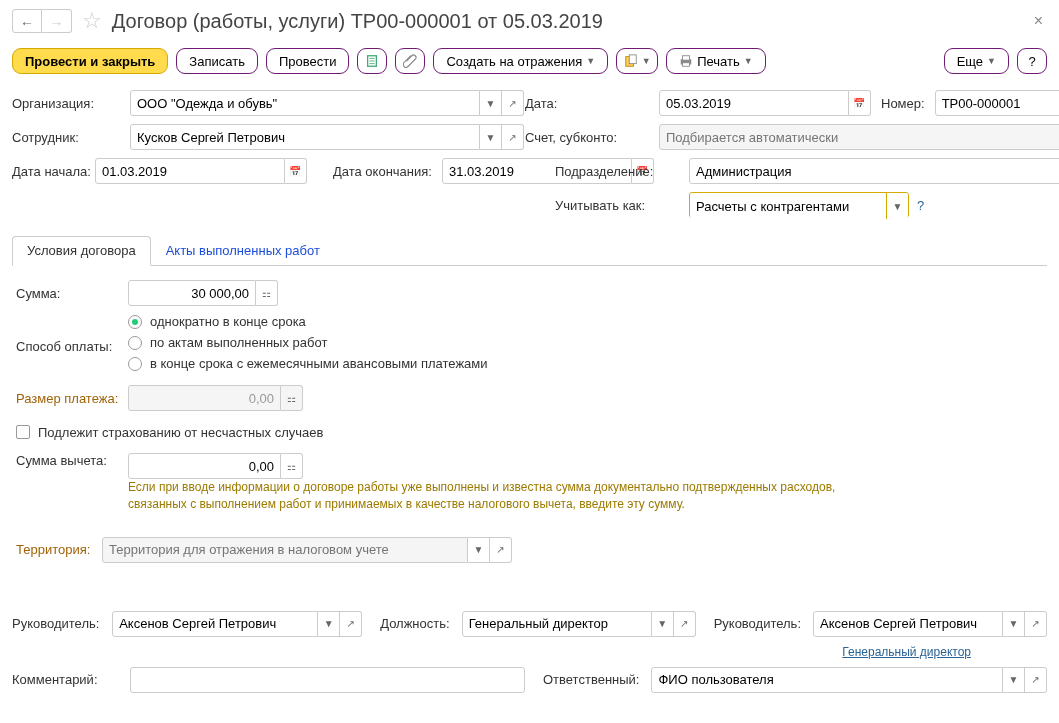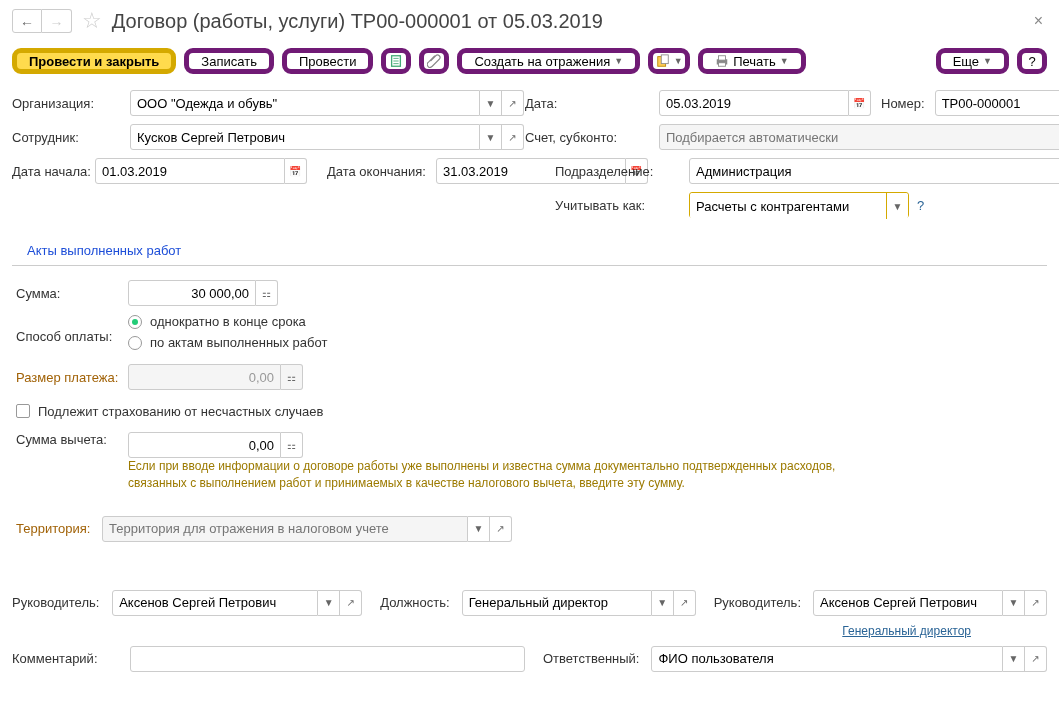--- a/index.html
+++ b/index.html
@@ -5,21 +5,21 @@
 * { box-sizing: border-box; margin: 0; padding: 0; font-family: Arial, sans-serif; }
 body { background: #fff; font-size: 13px; color: #333; padding: 8px 12px; width: 1059px; }
 .header-row { display: flex; align-items: center; margin-bottom: 14px; }
 .nav-btn { width: 30px; height: 24px; border: 1px solid #ccc; background: #fff; display: inline-flex; align-items: center; justify-content: center; cursor: pointer; font-size: 14px; color: #666; }
 .nav-btn:first-child { border-radius: 3px 0 0 3px; }
 .nav-btn:last-of-type { border-radius: 0 3px 3px 0; border-left: none; }
 .star { margin: 0 10px; font-size: 22px; color: #ccc; }
 .title { font-size: 20px; color: #444; flex: 1; }
 .close-x { font-size: 16px; color: #888; cursor: pointer; padding: 4px; }
 .toolbar { display: flex; align-items: center; gap: 8px; margin-bottom: 16px; }
-.btn { height: 26px; padding: 0 12px; border: 5px solid #701a75; background: #fff; border-radius: 9px; cursor: pointer; font-size: 13px; display: inline-flex; align-items: center; gap: 4px; }
+.btn { height: 26px; padding: 0 12px; border: 1px solid #701a75; background: #fff; border-radius: 9px; cursor: pointer; font-size: 13px; display: inline-flex; align-items: center; gap: 4px; }
 .btn-primary { background: #ffdb4d; border-color: #d4a900; font-weight: bold; }
 .btn-icon { width: 30px; padding: 0; justify-content: center; }
 .btn .caret { font-size: 9px; color: #666; }
 .spacer { flex: 1; }
 .form-grid { display: grid; grid-template-columns: 512px 1fr; gap: 0 1px; }
 .form-row { display: flex; align-items: center; margin-bottom: 8px; min-height: 26px; }
 .label { font-size: 13px; color: #333; margin-right: 4px; white-space: nowrap; }
 .label-dim { color: #a16207; }
 .input-wrap { display: flex; flex: 1; height: 26px; }
 .input { border: 1px solid #ccc; border-radius: 3px 0 0 3px; padding: 0 6px; height: 26px; font-size: 13px; flex: 1; background: #fff; }
@@ -115,21 +115,21 @@
         <button class="mini-btn">▼</button>
         <button class="mini-btn">↗</button>
       </div>
     </div>
     <div class="form-row">
       <span class="label" style="width:114px">Дата начала:</span>
       <div class="input-wrap" style="flex:0 0 120px">
         <input class="input" value="01.03.2019" style="">
         <button class="mini-btn">📅</button>
       </div>
-      <span class="label" style="margin-left:20px">Дата окончания:</span>
+      <span class="label" style="margin-left:26px">Дата окончания:</span>
       <div class="input-wrap" style="flex:0 0 120px;margin-left:6px">
         <input class="input" value="31.03.2019" style="">
         <button class="mini-btn">📅</button>
       </div>
     </div>
   </div>
   <div>
     <div class="form-row">
       <span class="label" style="width:130px">Дата:</span>
       <div class="input-wrap" style="flex:0 0 112px">
@@ -158,20 +158,21 @@
       <div class="input-wrap highlight-box" style="flex:0 0 220px;border-radius:3px">
         <input class="input" style="border: none;" value="Расчеты с контрагентами">
         <button class="mini-btn" style="border:none;border-left:1px solid #d4a900">▼</button>
       </div>
       <span style="margin-left:8px;color:#2a6496;cursor:pointer">?</span>
     </div>
   </div>
 </div>
 
 <div class="tabs">
+  <div class="tab active">Условия договора</div>
   <div class="tab">Акты выполненных работ</div>
 </div>
 
 <div class="tab-body">
   <div class="form-row">
     <span class="label" style="width:108px">Сумма:</span>
     <div class="input-wrap" style="flex:0 0 150px">
       <input class="input num-input" value="30 000,00" style="">
       <button class="mini-btn">⚏</button>
     </div>
@@ -180,20 +181,24 @@
     <span class="label" style="width:108px;padding-top:2px">Способ оплаты:</span>
     <div>
       <div class="radio-row">
           <span class="radio checked"></span>
           <span>однократно в конце срока</span>
         </div>
       <div class="radio-row">
           <span class="radio"></span>
           <span>по актам выполненных работ</span>
         </div>
+      <div class="radio-row">
+          <span class="radio"></span>
+          <span>в конце срока с ежемесячными авансовыми платежами</span>
+        </div>
     </div>
   </div>
   <div class="form-row">
     <span class="label label-dim" style="width:108px">Размер платежа:</span>
     <div class="input-wrap" style="flex:0 0 175px">
       <input class="input num-input input-ro" readonly="" value="0,00" style="">
       <button class="mini-btn" style="background:#f5f5f5">⚏</button>
     </div>
   </div>
   <div class="form-row">

